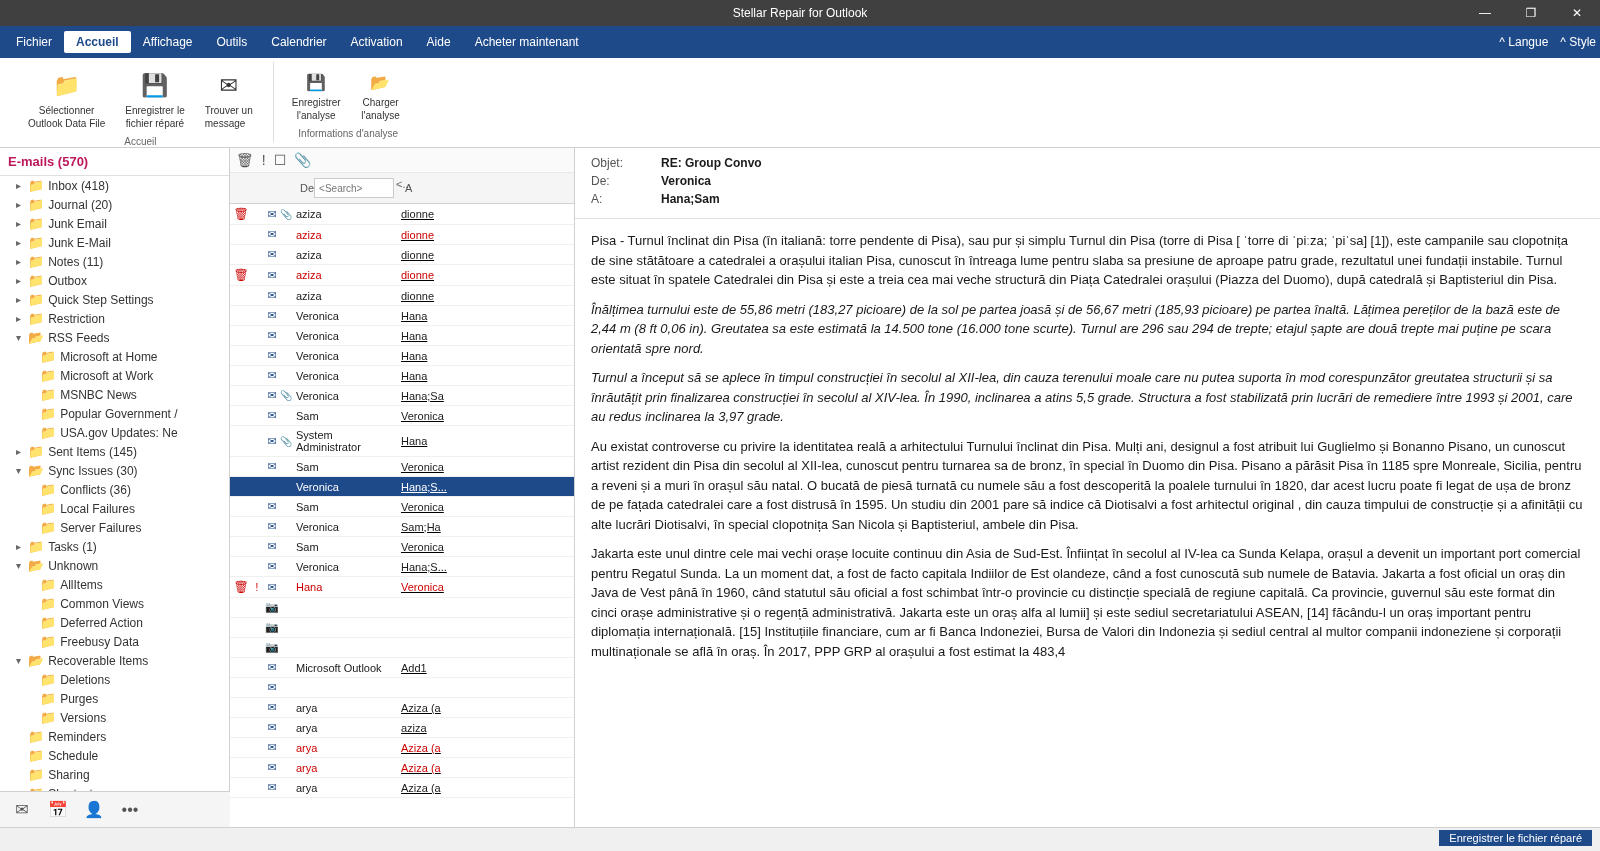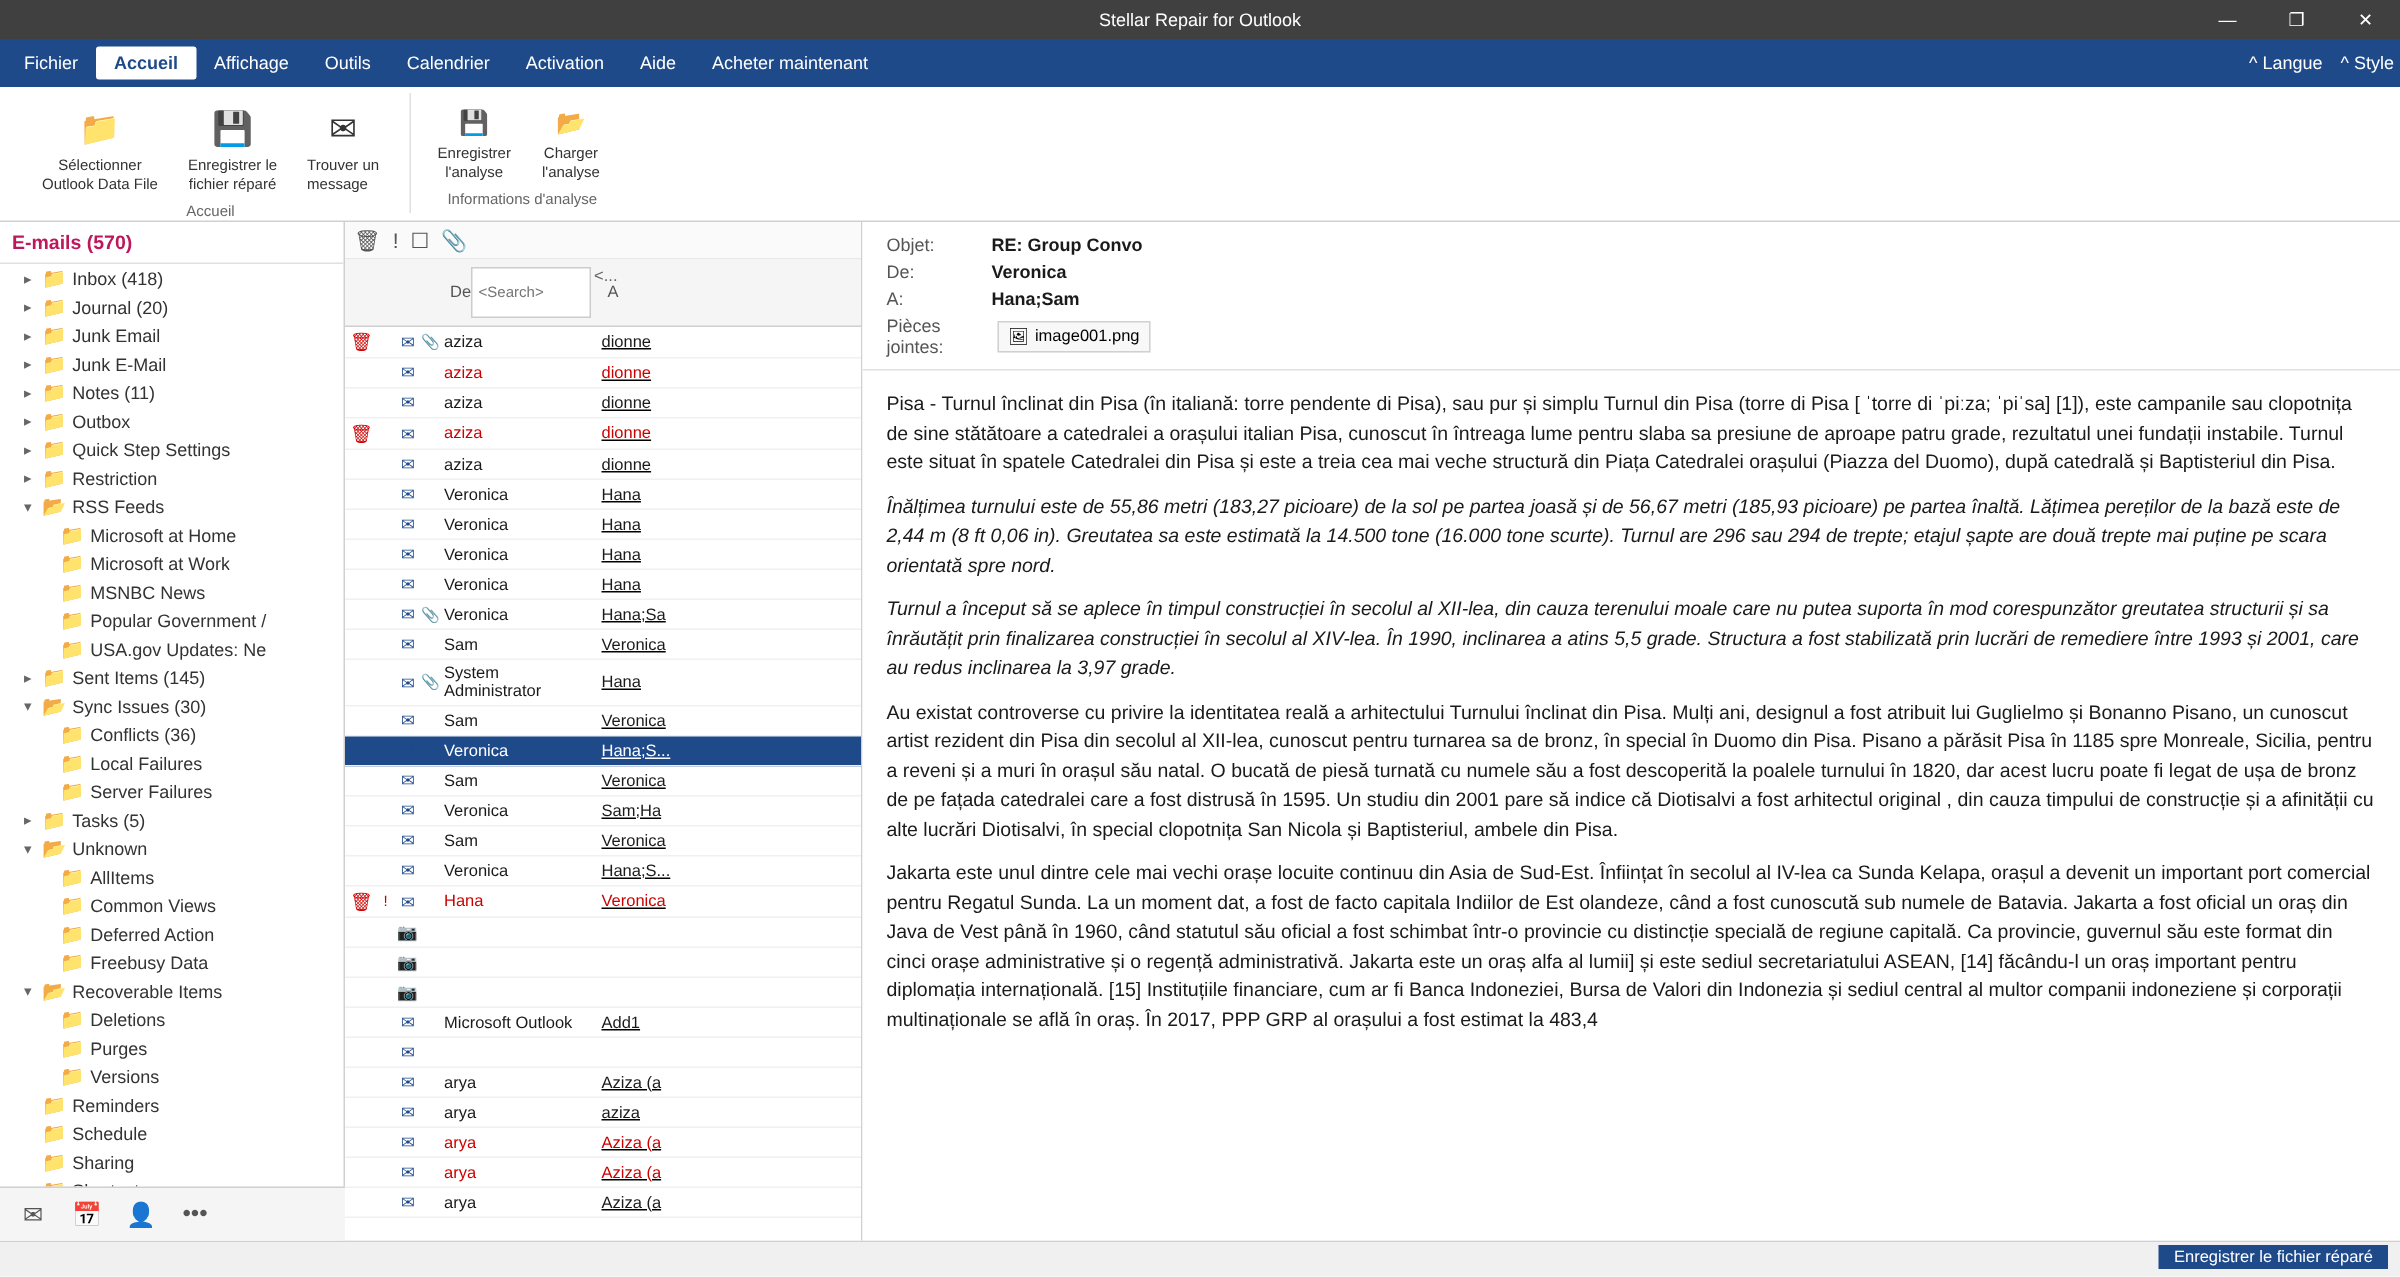--- a/index.html
+++ b/index.html
@@ -510,21 +510,21 @@
           <span class="tree-item-label">Local Failures</span>
         </div>
         <div class="tree-item indent2">
           <span class="arrow"> </span>
           <span class="folder-icon">📁</span>
           <span class="tree-item-label">Server Failures</span>
         </div>
         <div class="tree-item indent1">
           <span class="arrow">▸</span>
           <span class="folder-icon">📁</span>
-          <span class="tree-item-label">Tasks (5)</span>
+          <span class="tree-item-label">Tasks (1)</span>
         </div>
         <div class="tree-item indent1">
           <span class="arrow">▾</span>
           <span class="folder-icon">📂</span>
           <span class="tree-item-label">Unknown</span>
         </div>
         <div class="tree-item indent2">
           <span class="arrow"> </span>
           <span class="folder-icon">📁</span>
           <span class="tree-item-label">AllItems</span>
@@ -595,21 +595,21 @@
       <span class="tb-icon">📎</span>
     </div>
     <div class="email-list-header">
       <div class="col" style="width:22px;"></div>
       <div class="col" style="width:14px;"></div>
       <div class="col" style="width:16px;"></div>
       <div class="col" style="width:14px;"></div>
       <div class="col" style="width:105px;">
         De
         <span style="margin-left:auto; display:flex;">
-          <input type="text" class="search-box" placeholder="&lt;Search&gt;" style="width: 80px; height: 34px; font-size: 10px;">
+          <input type="text" class="search-box" placeholder="&lt;Search&gt;" style="width: 80px; height: 20px; font-size: 10px;">
           <span style="font-size:11px; color:#666; cursor:pointer; margin-left:2px;">&lt;</span>
           <span style="font-size:11px; color:#666; cursor:pointer;">...</span>
         </span>
       </div>
       <div class="col" style="flex:1;">A</div>
     </div>
     <div class="email-rows" id="email-rows-container">
     <div class="email-row">
           <span class="del-icon">🗑</span>
           <span class="imp-icon"></span>
@@ -851,28 +851,20 @@
         <span class="email-header-label">Objet:</span>
         <span class="email-header-value">RE: Group Convo</span>
       </div>
       <div class="email-header-row">
         <span class="email-header-label">De:</span>
         <span class="email-header-value">Veronica</span>
       </div>
       <div class="email-header-row">
         <span class="email-header-label">A:</span>
         <span class="email-header-value">Hana;Sam</span>
-      </div>
-      <div class="attachments-section">
-        <span class="email-header-label" style="white-space:pre-line;">Pièces
-jointes:</span>
-        <div class="attachment-item">
-          <span style="margin-right:4px;">🖼</span>
-          <span>image001.png</span>
-        </div>
       </div>
     </div>
     <div class="email-body" id="email-body-content">
     <p>Pisa - Turnul înclinat din Pisa (în italiană: torre pendente di Pisa), sau pur și simplu Turnul din Pisa (torre di Pisa [ ˈtorre di ˈpiːza; ˈpiˈsa] [1]), este campanile sau clopotnița de sine stătătoare a catedralei a orașului italian Pisa, cunoscut în întreaga lume pentru slaba sa presiune de aproape patru grade, rezultatul unei fundații instabile. Turnul este situat în spatele Catedralei din Pisa și este a treia cea mai veche structură din Piața Catedralei orașului (Piazza del Duomo), după catedrală și Baptisteriul din Pisa.</p>
         <p class="italic">Înălțimea turnului este de 55,86 metri (183,27 picioare) de la sol pe partea joasă și de 56,67 metri (185,93 picioare) pe partea înaltă. Lățimea pereților de la bază este de 2,44 m (8 ft 0,06 in). Greutatea sa este estimată la 14.500 tone (16.000 tone scurte). Turnul are 296 sau 294 de trepte; etajul șapte are două trepte mai puține pe scara orientată spre nord.</p>
         <p class="italic">Turnul a început să se aplece în timpul construcției în secolul al XII-lea, din cauza terenului moale care nu putea suporta în mod corespunzător greutatea structurii și sa înrăutățit prin finalizarea construcției în secolul al XIV-lea. În 1990, inclinarea a atins 5,5 grade. Structura a fost stabilizată prin lucrări de remediere între 1993 și 2001, care au redus inclinarea la 3,97 grade.</p>
         <p>Au existat controverse cu privire la identitatea reală a arhitectului Turnului înclinat din Pisa. Mulți ani, designul a fost atribuit lui Guglielmo și Bonanno Pisano, un cunoscut artist rezident din Pisa din secolul al XII-lea, cunoscut pentru turnarea sa de bronz, în special în Duomo din Pisa. Pisano a părăsit Pisa în 1185 spre Monreale, Sicilia, pentru a reveni și a muri în orașul său natal. O bucată de piesă turnată cu numele său a fost descoperită la poalele turnului în 1820, dar acest lucru poate fi legat de ușa de bronz de pe fațada catedralei care a fost distrusă în 1595. Un studiu din 2001 pare să indice că Diotisalvi a fost arhitectul original , din cauza timpului de construcție și a afinității cu alte lucrări Diotisalvi, în special clopotnița San Nicola și Baptisteriul, ambele din Pisa.</p>
         <p>Jakarta este unul dintre cele mai vechi orașe locuite continuu din Asia de Sud-Est. Înființat în secolul al IV-lea ca Sunda Kelapa, orașul a devenit un important port comercial pentru Regatul Sunda. La un moment dat, a fost de facto capitala Indiilor de Est olandeze, când a fost cunoscută sub numele de Batavia. Jakarta a fost oficial un oraș din Java de Vest până în 1960, când statutul său oficial a fost schimbat într-o provincie cu distincție specială de regiune capitală. Ca provincie, guvernul său este format din cinci orașe administrative și o regență administrativă. Jakarta este un oraș alfa al lumii] și este sediul secretariatului ASEAN, [14] făcându-l un oraș important pentru diplomația internațională. [15] Instituțiile financiare, cum ar fi Banca Indoneziei, Bursa de Valori din Indonezia și sediul central al multor companii indoneziene și corporații multinaționale se află în oraș. În 2017, PPP GRP al orașului a fost estimat la 483,4</p>
       </div>
   </div>

